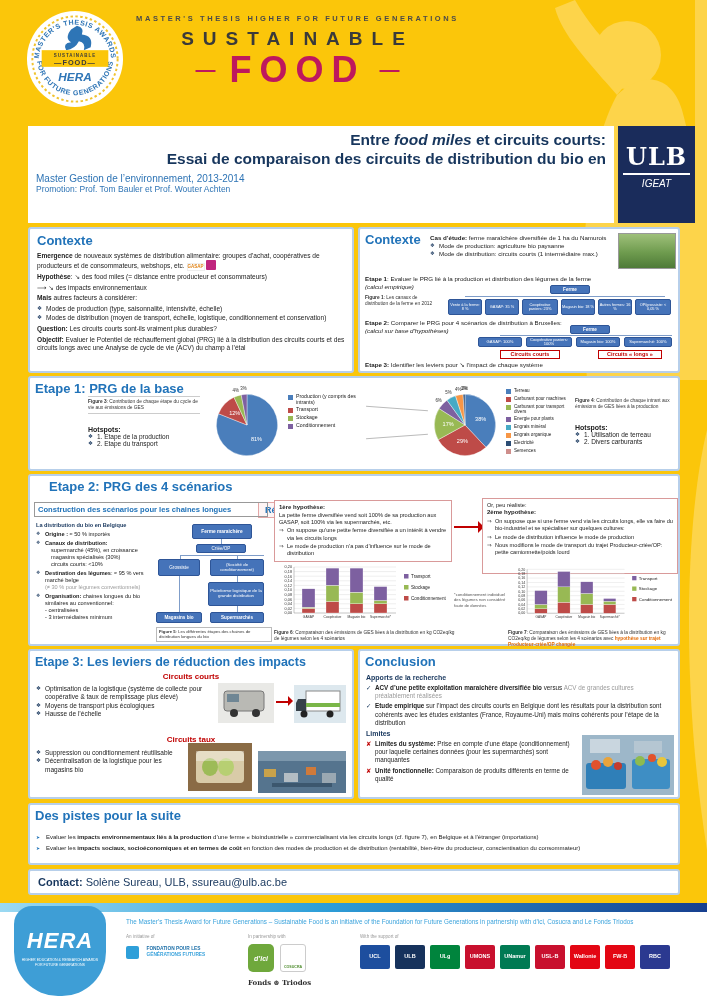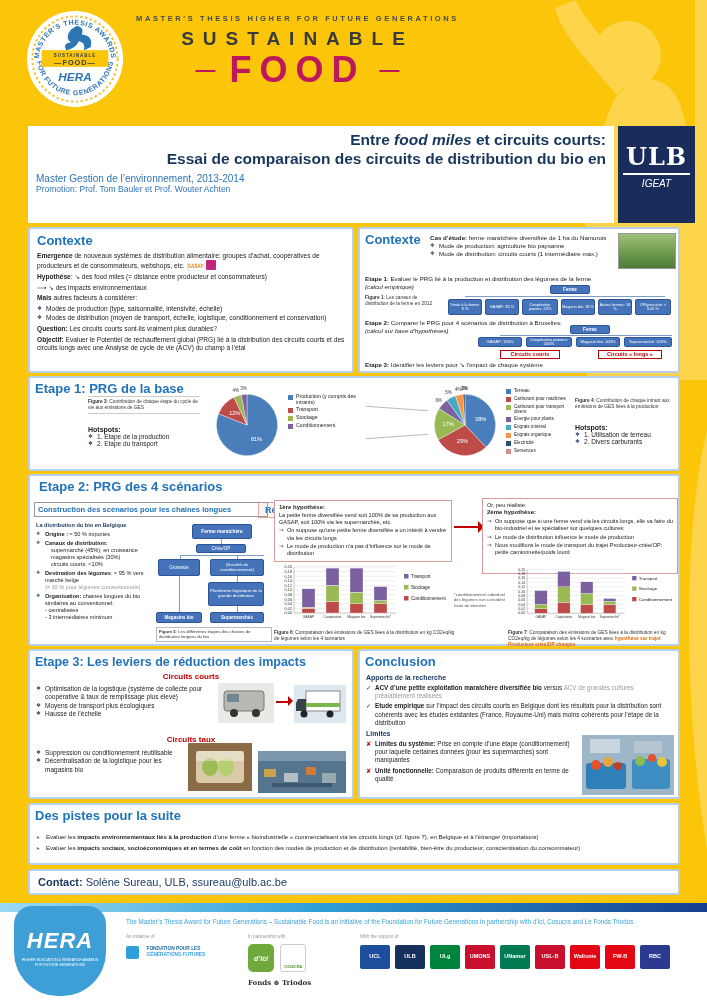--- a/index.html
+++ b/index.html
@@ -261,21 +261,21 @@
       <b>Figure 4</b><span>: Contribution de chaque intrant aux émissions de GES liées à la production</span>
     </div>
     <div class="abs" style="left:545px;top:46px;font-size:6.5px;">
       <b style="font-size:7px;">Hotspots:</b>
       <div class="bullet">1. Utilisation de terreau</div>
       <div class="bullet">2. Divers carburants</div>
     </div>
   </div>
 
   <div class="box" style="left:28px;top:474px;width:652px;height:172px;">
-    <div class="stitle abs" style="left:9px;top:3px;">Etape 2: PRG des 4 scénarios</div>
+    <div class="stitle abs" style="left:19px;top:3px;">Etape 2: PRG des 4 scénarios</div>
     <div class="abs" style="left:228px;top:26px;border:1px solid #E3A6A6;background:#FDF4F4;color:#2173B9;font-weight:bold;font-size:9px;padding:2px 6px;">Résultats</div>
 
     <div class="abs" style="left:4px;top:26px;width:234px;height:120px;">
       <div style="border:1px solid #999;color:#2173B9;font-weight:bold;font-size:7.6px;padding:2px 3px;">Construction des scénarios pour les chaines longues</div>
       <div class="abs" style="left:2px;top:20px;width:120px;font-size:5.6px;line-height:1.25;">
         <b class="navy">La distribution du bio en Belgique</b>
         <div class="bullet" style="margin-top:2px;">
           <b>Origine :</b><span> ≈ 50 % importés</span>
         </div>
         <div class="bullet" style="margin-top:2px;">

